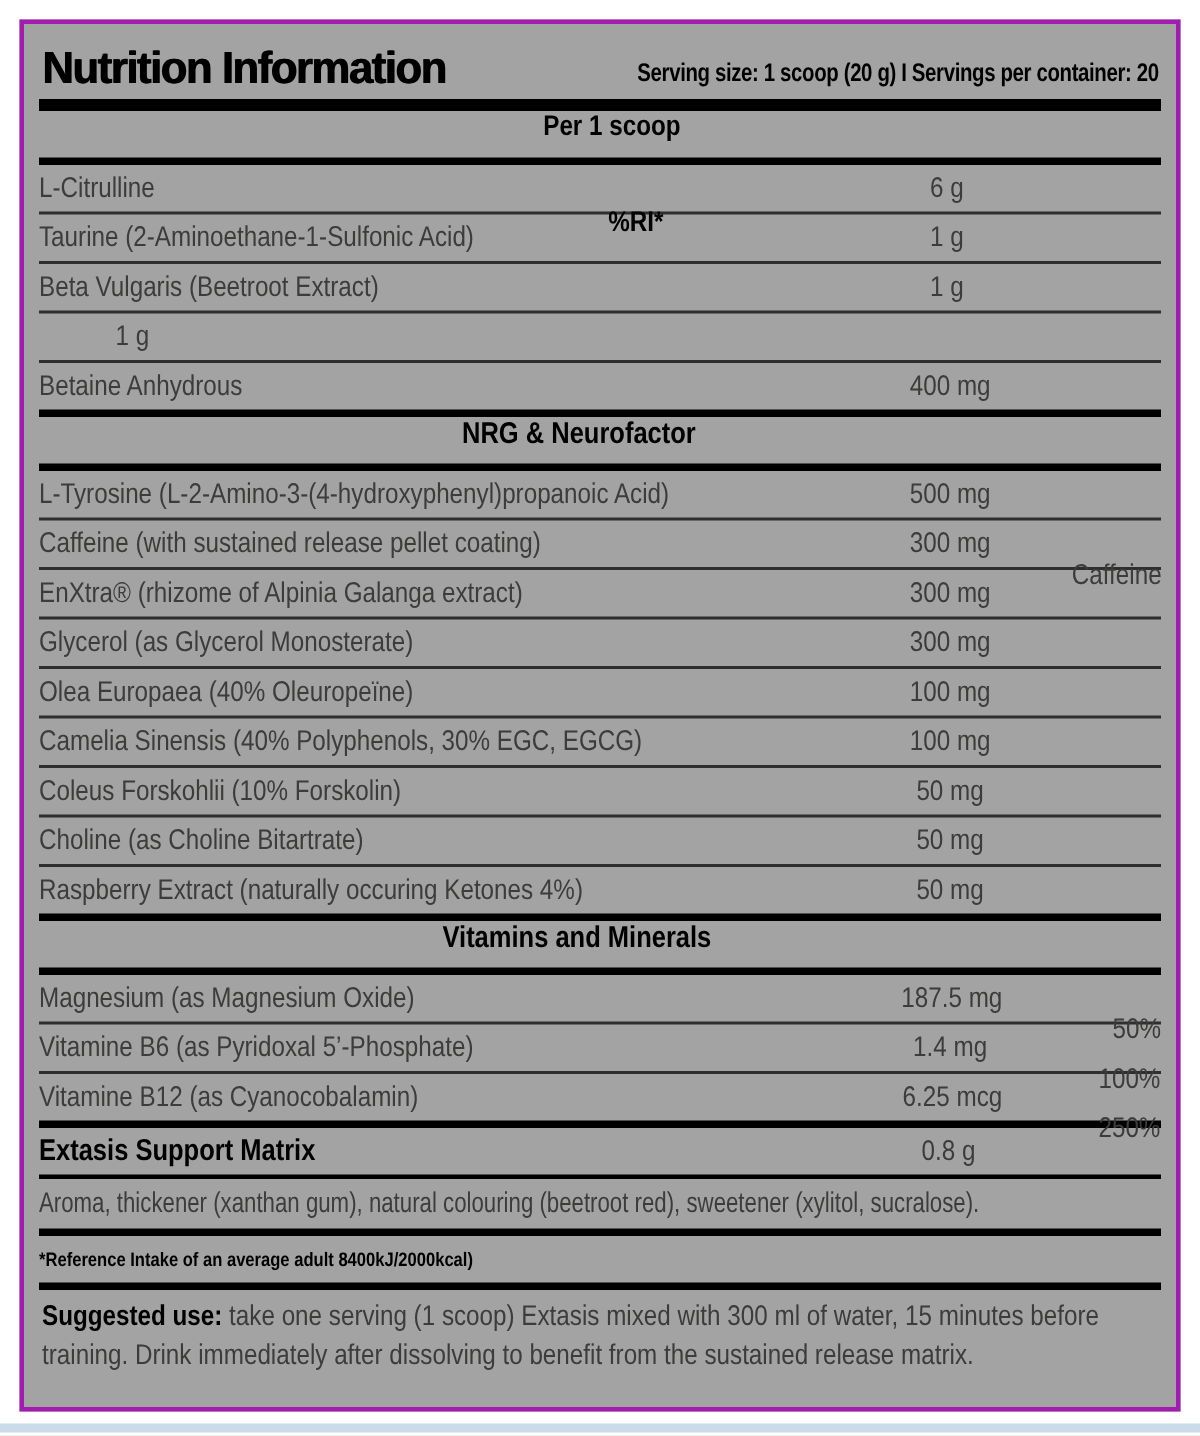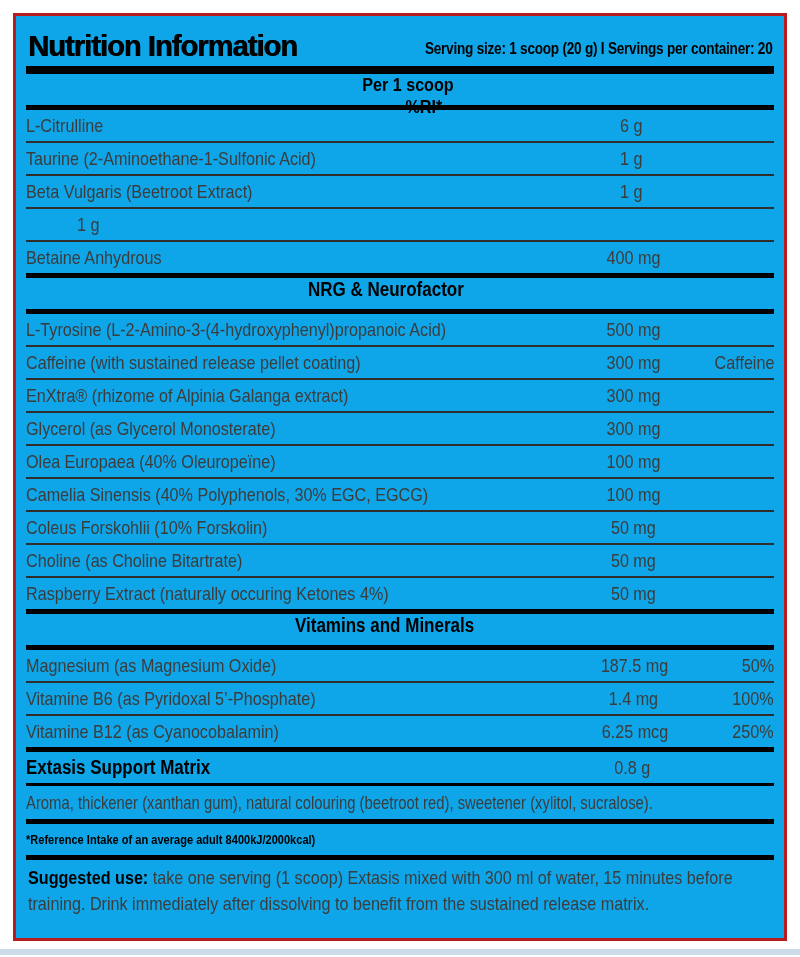--- a/index.html
+++ b/index.html
@@ -1,38 +1,38 @@
 <!DOCTYPE html>
 <html><head>
 <meta charset="utf-8">
 <style>
   html,body{margin:0;padding:0;background:#fff;}
   .page{width:800px;height:957px;position:relative;background:#ffffff;
         font-family:"Liberation Sans",sans-serif;color:#000;overflow:hidden;}
   .label-box{position:absolute;top:13px;left:13px;right:13px;bottom:16px;
-             border:3px solid #b91c1c;box-sizing:border-box;padding:0 10px;
-             background:#0ea5e9;overflow:hidden;}
+             border:3px solid #a21caf;box-sizing:border-box;padding:0 10px;
+             background:#a3a3a3;overflow:hidden;}
   
   .hdr{display:flex;align-items:flex-end;justify-content:space-between;
        padding:5px 2px 3px 2px;height:42px;box-sizing:content-box;}
   .title{font-size:30px;font-weight:bold;letter-spacing:-1px;white-space:nowrap;
          text-shadow:0.7px 0 0 #000;transform:scaleX(0.97);transform-origin:0 100%;}
   .serv{font-size:17px;font-weight:bold;letter-spacing:-0.3px;white-space:nowrap;
         transform:scaleX(0.8);transform-origin:100% 100%;padding-bottom:4px;}
   
   .bar{background:#000;}
   .bar.xl{height:8px;}
   .bar.lg{height:5px;}
   
   .row{display:flex;align-items:center;height:31px;
        border-bottom:2px solid #2e2e2e;font-size:19px;color:#3c3c3b;}
   .row.nosep{border-bottom:none;}
   .name{flex:1;white-space:nowrap;overflow:hidden;}
   .amt{width:120px;text-align:center;white-space:nowrap;}
-  .rdi{width:85px;text-align:right;white-space:nowrap;}
+  .rdi{width:85px;text-align:right;white-space:nowrap;margin-top:42px;}
   .cond{display:inline-block;transform:scaleX(0.85);transform-origin:0 50%;white-space:nowrap;}
   .amt .cond,.rdi .cond{transform-origin:100% 50%;}
   
   .sec-head{height:31px;border-bottom:none;font-weight:bold;color:#000;font-size:20px;flex-direction:column;}
   .sec-head .amt,.sec-head .rdi{font-size:19px;font-weight:bold;color:#000;}
   
   .support{height:31px;border-bottom:3px solid #000;}
   .support .name{font-weight:bold;color:#000;font-size:20px;}
   
   .aroma{height:33px;border-bottom:none;}

